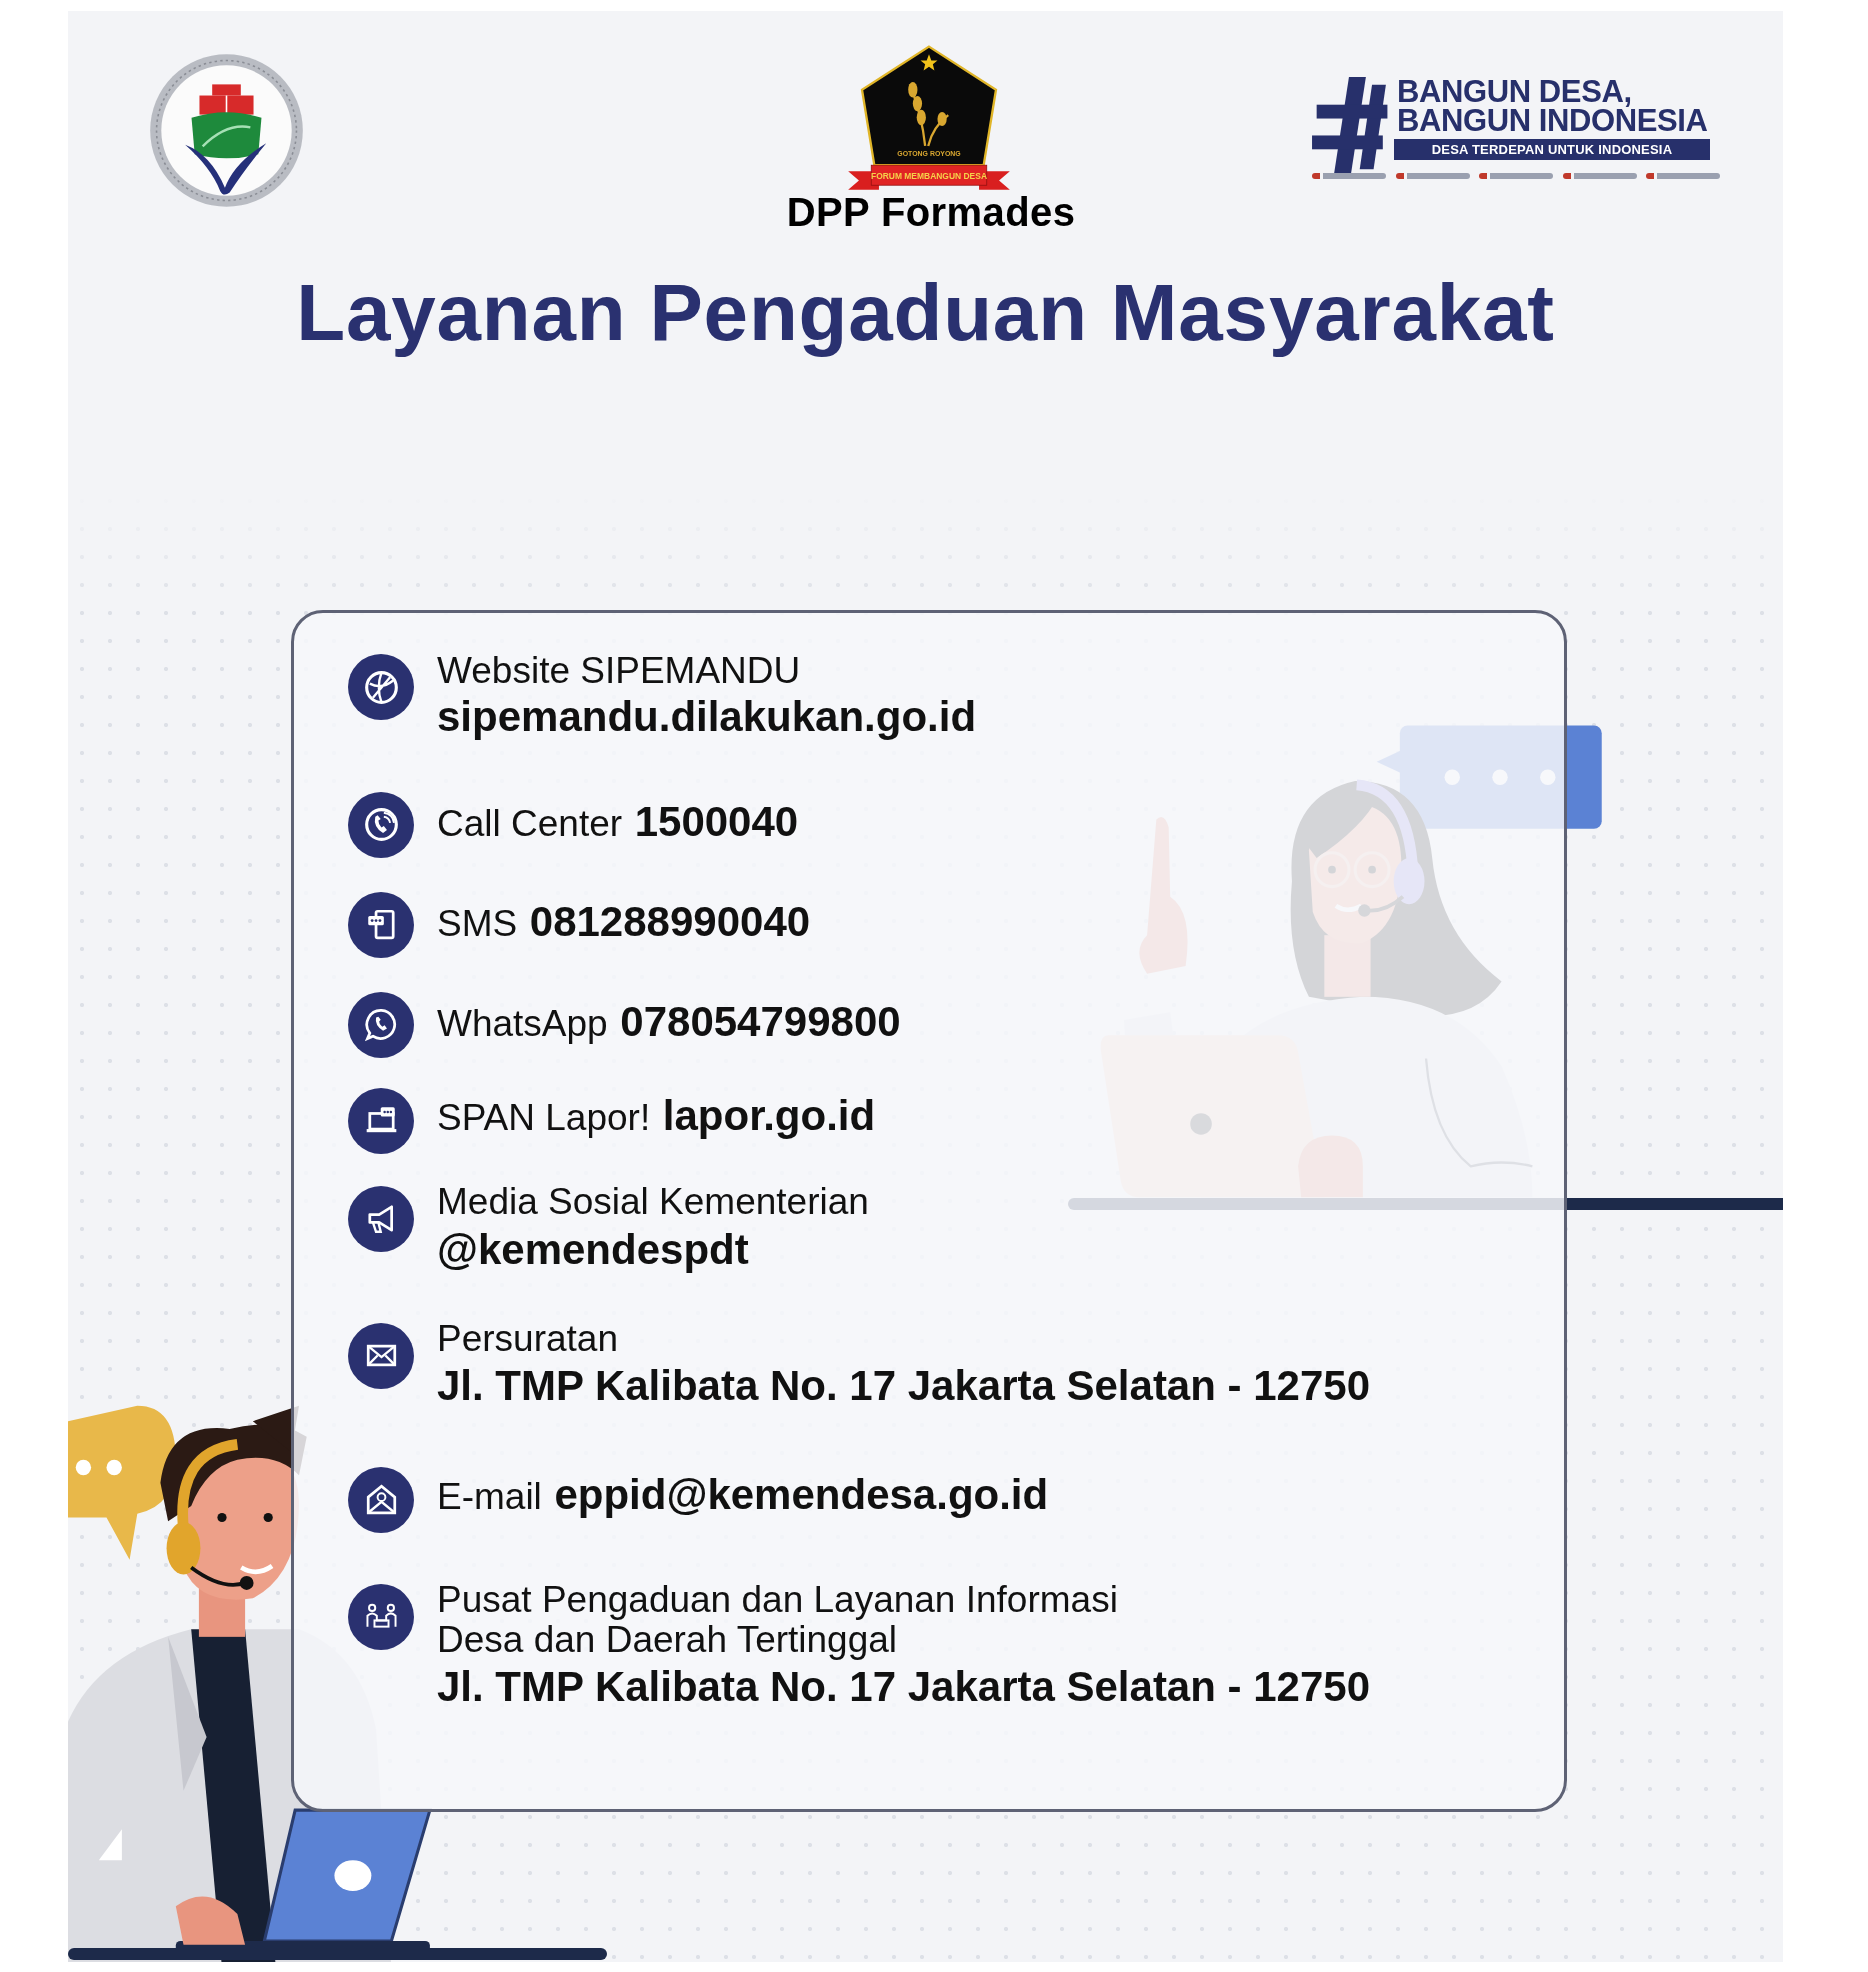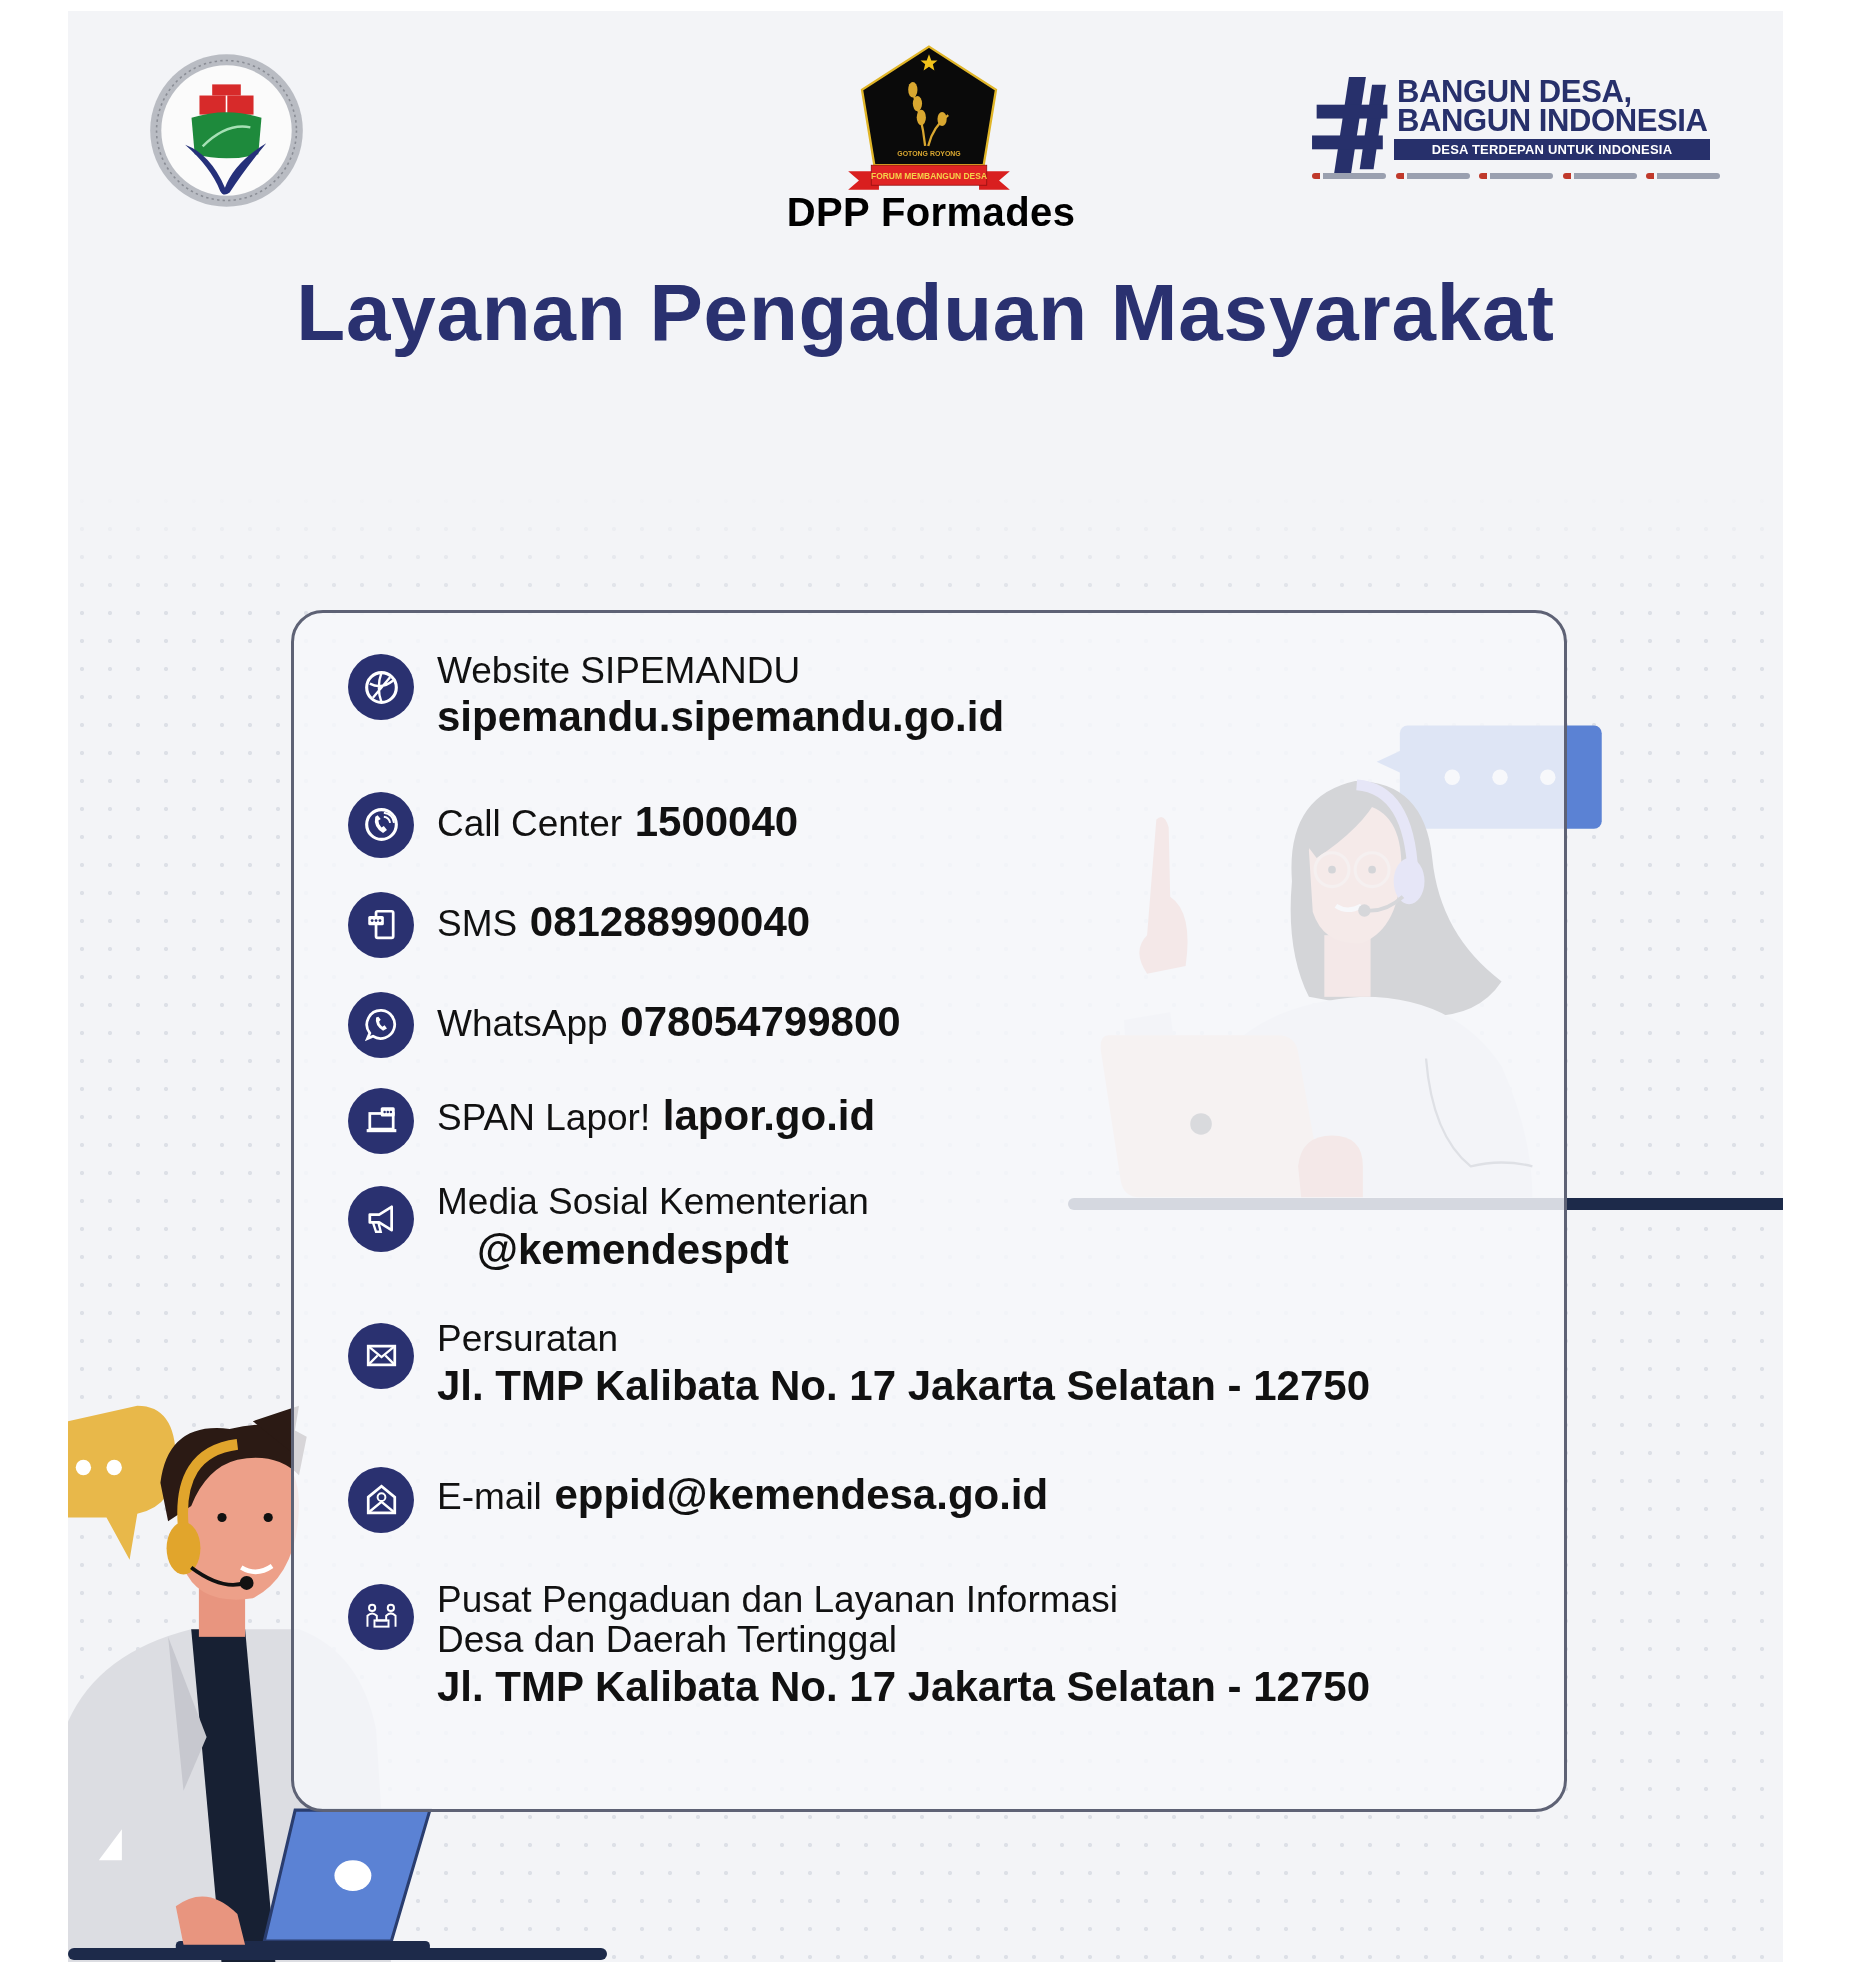--- a/index.html
+++ b/index.html
@@ -202,21 +202,21 @@
   <div class="box">
 
     <div class="row" style="top:40px;">
       <div class="icon" style="top:1.5px;">
         <svg viewBox="0 0 50 50">
             <circle cx="25" cy="25" r="19" fill="none" stroke="#fff" stroke-width="4"></circle>
             <path d="M10 20 Q25 28 40 16 M14 38 L36 12 M25 6 Q18 25 25 44" stroke="#fff" stroke-width="3" fill="none"></path>
           </svg>
       </div>
       <div class="txt lbl" style="top:-3.1px;">Website SIPEMANDU</div>
-      <div class="txt val" style="top:40px;">sipemandu.sipemandu.go.id</div>
+      <div class="txt val" style="top:40px;">sipemandu.dilakukan.go.id</div>
     </div>
 
     <div class="row inline" style="top:179px;">
       <div class="icon" style="top:0;">
         <svg viewBox="0 0 50 50">
             <circle cx="25" cy="25" r="19" fill="none" stroke="#fff" stroke-width="4"></circle>
             <path d="M17 15 Q14 28 27 36 L32 32 L28 27 L25 29 Q21 25 21 20 L24 18 L20 13 Z" fill="#fff"></path>
             <path d="M28 15 Q35 16 36 23 M28 10 Q40 12 41 23" stroke="#fff" stroke-width="2.5" fill="none"></path>
           </svg>
       </div>
@@ -261,21 +261,21 @@
     </div>
 
     <div class="row" style="top:570px;">
       <div class="icon" style="top:3.1px;">
         <svg viewBox="0 0 50 50">
             <path d="M10 20 L22 20 L38 10 L38 40 L22 30 L10 30 Z" fill="none" stroke="#fff" stroke-width="3.5" stroke-linejoin="round"></path>
             <path d="M14 30 L18 42 L24 42 L21 30" fill="none" stroke="#fff" stroke-width="3"></path>
           </svg>
       </div>
       <div class="txt lbl" style="top:-1.5px;">Media Sosial Kementerian</div>
-      <div class="txt val" style="top:43px;margin-left:40px;">@kemendespdt</div>
+      <div class="txt val" style="top:43px;">@kemendespdt</div>
     </div>
 
     <div class="row" style="top:710px;">
       <div class="icon" style="top:0;">
         <svg viewBox="0 0 50 50">
             <rect x="8" y="13" width="34" height="24" fill="none" stroke="#fff" stroke-width="3.5"></rect>
             <path d="M8 13 L25 27 L42 13 M8 37 L20 25 M42 37 L30 25" stroke="#fff" stroke-width="3" fill="none"></path>
           </svg>
       </div>
       <div class="txt lbl" style="top:-4.6px;">Persuratan</div>

